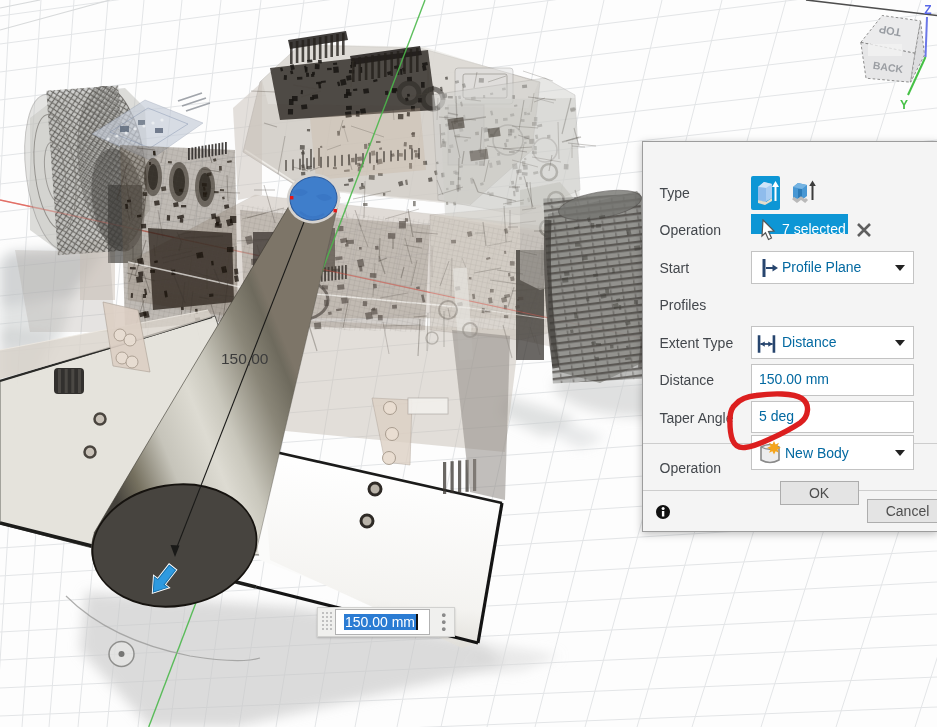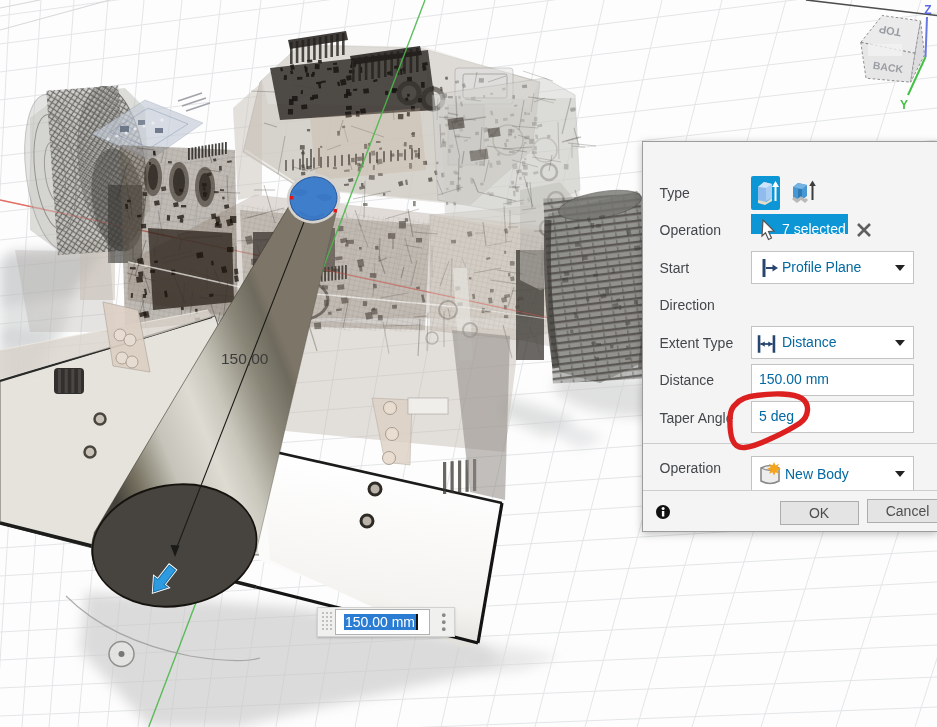--- a/index.html
+++ b/index.html
@@ -981,21 +981,21 @@
  <span class="lab" style="top:118px">Start</span>
  <div class="sel" style="top:109px">
       <svg width="22" height="22" viewBox="0 0 22 22" style="position:absolute;left:7px;top:5px">
         <line x1="5" y1="2" x2="5" y2="20" stroke="#27456e" stroke-width="3"></line>
         <line x1="7" y1="11" x2="16" y2="11" stroke="#27456e" stroke-width="2"></line>
         <polygon points="19,11 13.5,7.5 13.5,14.5" fill="#27456e"></polygon>
       </svg>
       <span class="tx">Profile Plane</span>
       <div class="car"></div>
     </div>
- <span class="lab" style="top:155px">Direction</span>
+ <span class="lab" style="top:155px">Profiles</span>
  <span class="lab" style="top:193px">Extent Type</span>
  <div class="sel" style="top:184px">
       <svg width="21" height="18" viewBox="0 0 24 20" style="position:absolute;left:4px;top:8px">
         <line x1="3.5" y1="0" x2="3.5" y2="20" stroke="#27456e" stroke-width="3"></line>
         <line x1="20.5" y1="0" x2="20.5" y2="20" stroke="#27456e" stroke-width="3"></line>
         <line x1="5" y1="10" x2="19" y2="10" stroke="#27456e" stroke-width="2"></line>
         <polygon points="5,10 10,7 10,13" fill="#27456e"></polygon>
         <polygon points="19,10 14,7 14,13" fill="#27456e"></polygon>
       </svg>
       <span class="tx">Distance</span>
@@ -1004,33 +1004,33 @@
  <span class="lab" style="top:230px">Distance</span>
  <div class="sel" style="top:222px;height:30px;">
       <span class="tx" style="left:7px;top:6px;">150.00 mm</span>
     </div>
  <span class="lab" style="top:268px">Taper Angle</span>
  <div class="sel" style="top:259px;height:30px;">
       <span class="tx" style="left:7px;top:6px;">5 deg</span>
     </div>
  <div style="position:absolute;left:0;top:301px;width:100%;border-top:1px solid #cdcdcd;"></div>
  <span class="lab" style="top:318px">Operation</span>
- <div class="sel" style="top:314px;height:33px;text-align:right;">
+ <div class="sel" style="top:293px;height:33px;text-align:right;">
       <svg width="26" height="26" viewBox="0 0 26 26" style="position:absolute;left:5px;top:4px">
         <path d="M4,7 q9,-5 18,0 l0,13 q-9,5 -18,0 Z" fill="#ededee" stroke="#8a8a8a" stroke-width="1.6"></path>
         <path d="M4,7 q9,4.5 18,0" fill="none" stroke="#8a8a8a" stroke-width="1.3"></path>
 <path d="M17,1 l1.6,3.4 3.4,-1.6 -1.6,3.4 3.4,1.6 -3.4,1.6 1.6,3.4 -3.4,-1.6 -1.6,3.4 -1.6,-3.4 -3.4,1.6 1.6,-3.4 -3.4,-1.6 3.4,-1.6 -1.6,-3.4 3.4,1.6 Z" fill="#f5a41d"></path>
       </svg>
       <span class="tx" style="left:33px;top:9px;">New Body</span>
       <div class="car" style="top:14px;"></div>
     </div>
  <div style="position:absolute;left:0;top:348px;width:100%;border-top:1px solid #cdcdcd;"></div>
  <svg width="14" height="14" style="position:absolute;left:13px;top:363px">
       <circle cx="7" cy="7" r="7" fill="#111"></circle>
       <rect x="5.9" y="6" width="2.4" height="5.5" fill="#fff"></rect>
       <circle cx="7.1" cy="3.6" r="1.5" fill="#fff"></circle>
     </svg>
- <div style="position:absolute;left:136.5px;top:359px;width:77px;height:22px;background:#e4e4e4;border:1px solid #adadad;text-align:center;font:14px 'Liberation Sans',sans-serif;color:#4e4e4e;line-height:22px;">OK</div>
+ <div style="position:absolute;left:136.5px;top:339px;width:77px;height:22px;background:#e4e4e4;border:1px solid #adadad;text-align:center;font:14px 'Liberation Sans',sans-serif;color:#4e4e4e;line-height:22px;">OK</div>
  <div style="position:absolute;left:223.5px;top:357px;width:80px;height:22px;background:#e4e4e4;border:1px solid #adadad;text-align:center;font:14px 'Liberation Sans',sans-serif;color:#4e4e4e;line-height:22px;">Cancel</div>
 </div>
 <svg width="200" height="90" viewBox="0 0 200 90" style="position:absolute;left:690px;top:380px;">
  <path d="M46,24 Q52,17 66,15.5 Q80,13.5 92,14 Q106,14.5 112,18.5 Q118,23 117.5,30 Q117,38 110,43 Q98,51 80,59 Q64,66.5 55,67.5 Q46,68.5 42.5,60 Q39.5,52 40,38 Q40.5,28 46,24 Z" fill="none" stroke="#dc1f1f" stroke-width="5.4" stroke-linecap="round" stroke-linejoin="round"></path>
 </svg>
 
 </body></html>

